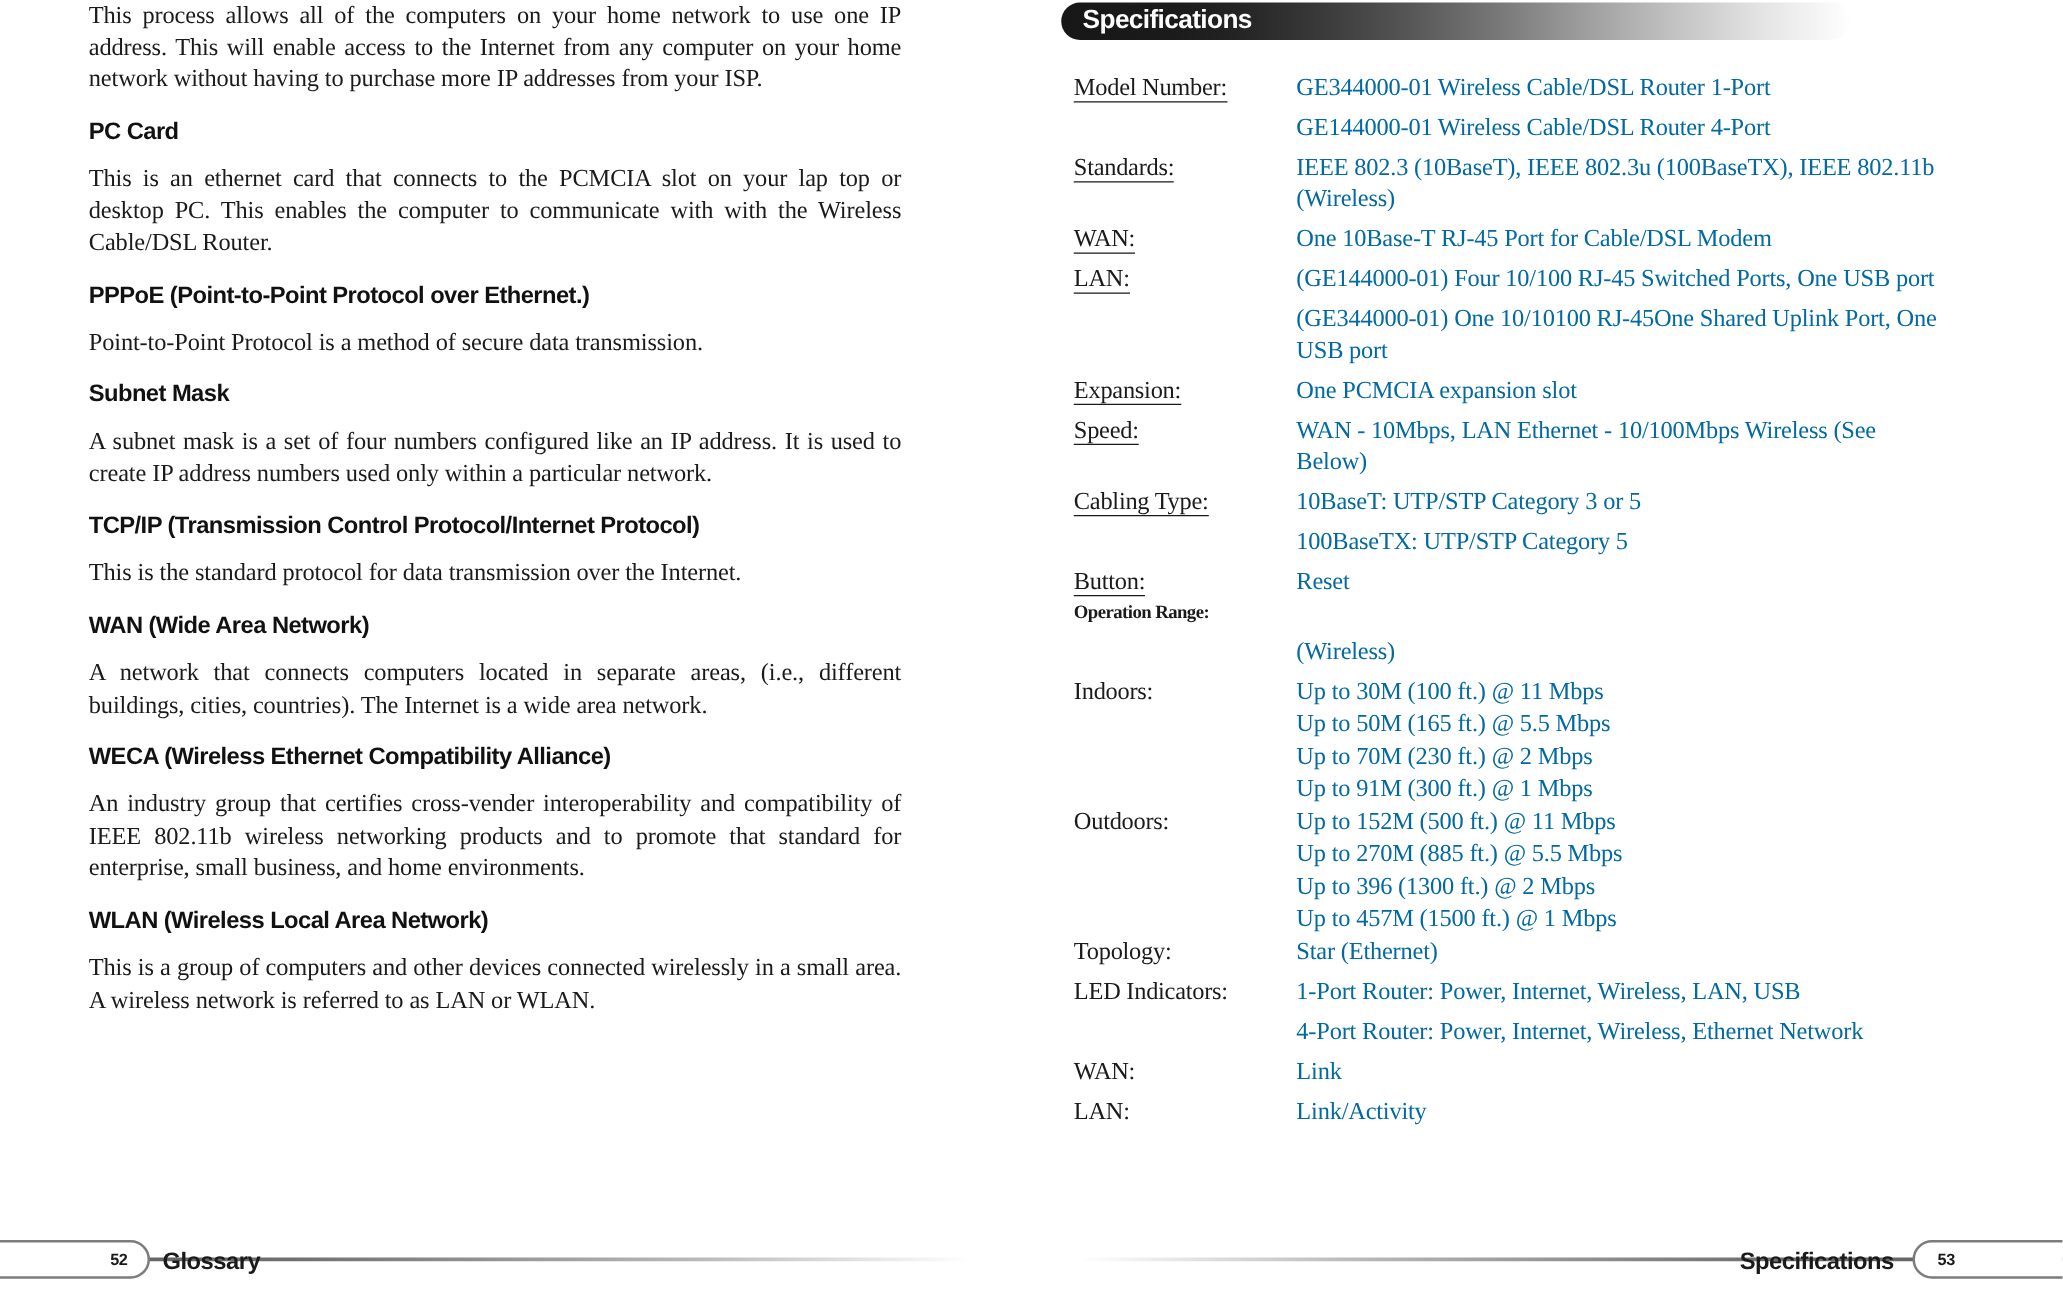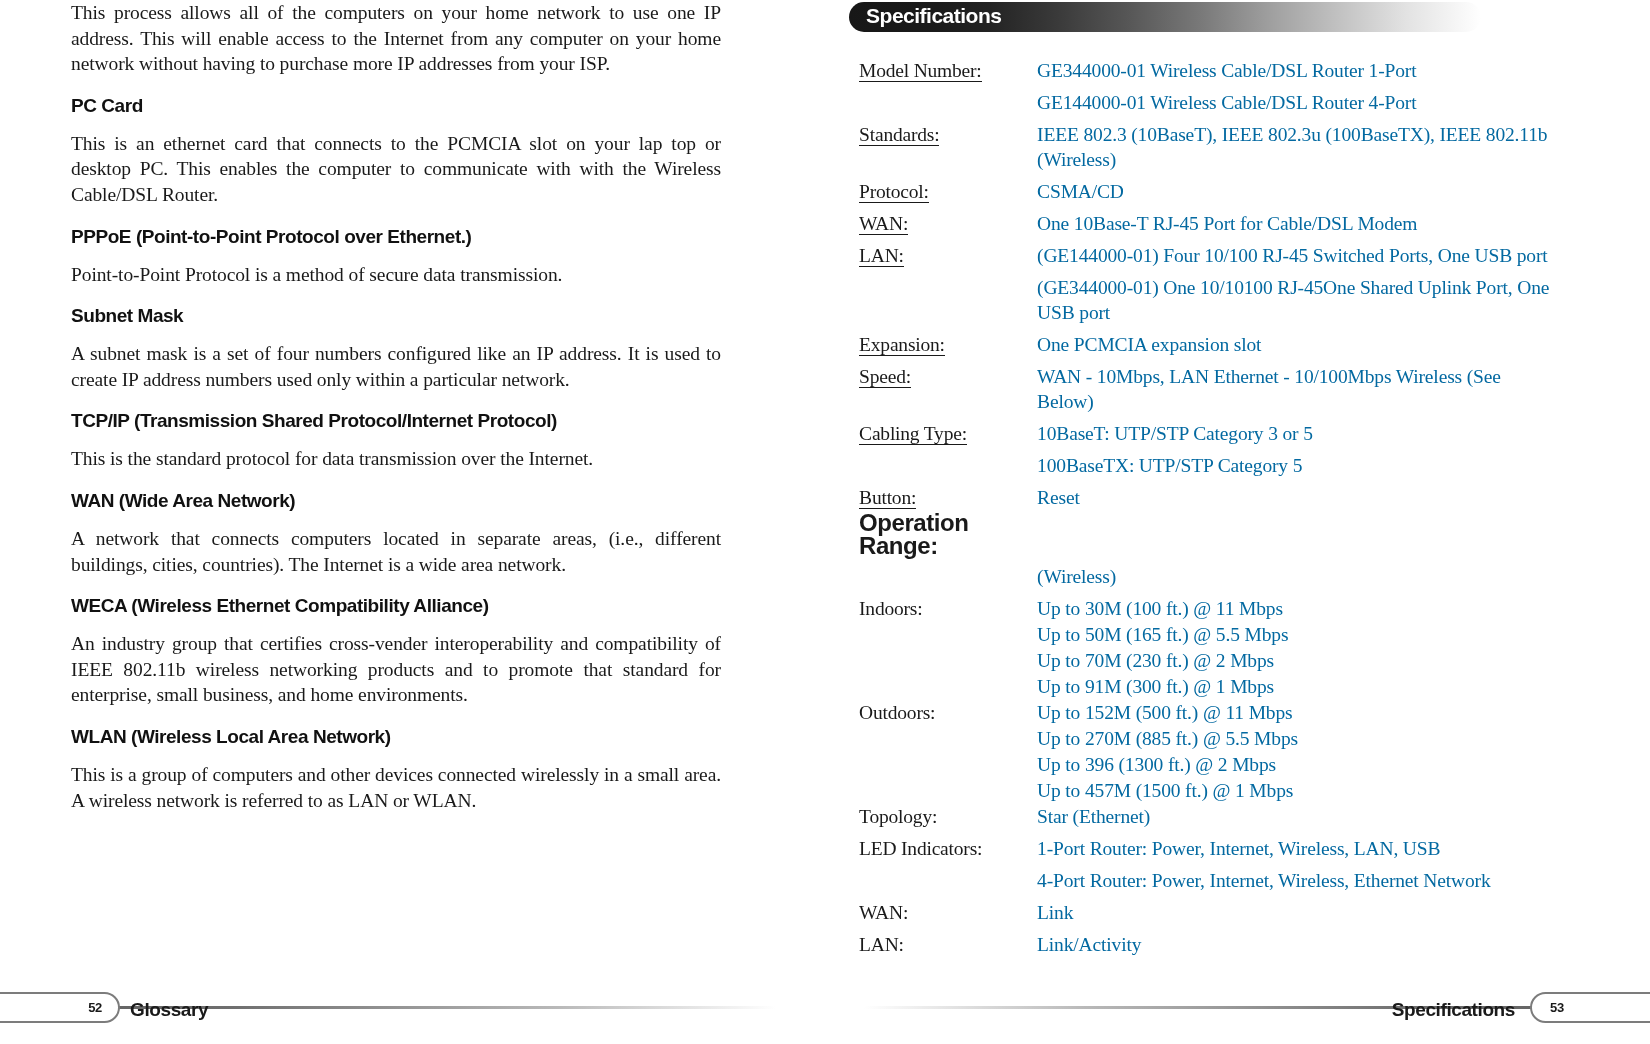--- a/index.html
+++ b/index.html
@@ -161,23 +161,23 @@
     font-size: 19.5px;
     line-height: 25px;
     color: #1a1a1a;
     letter-spacing: -0.2px;
   }
   .spec-label.underlined span.ul {
     border-bottom: 1.4px solid #1a1a1a;
     padding-bottom: 0px;
   }
   .spec-label.opheading {
-    font-family: Liberation Sans, sans-serif;
-    font-weight: bold;
-    font-size: 24px;
+    font-family: Liberation Serif, serif;
+    font-weight: bold;
+    font-size: 15px;
     letter-spacing: -0.45px;
     line-height: 23px;
   }
   .spec-value {
     flex: 1;
     font-family: "Liberation Serif", serif;
     font-size: 19.5px;
     line-height: 25px;
     color: #0369a1;
     letter-spacing: -0.15px;
@@ -190,21 +190,21 @@
 
   <div class="page page-left">
     <div class="left-body">
         <p class="body-text">This process allows all of the computers on your home network to use one IP address. This will enable access to the Internet from any computer on your home network without having to purchase more IP addresses from your ISP.</p>
         <h3 class="sub-head">PC Card</h3>
         <p class="body-text">This is an ethernet card that connects to the PCMCIA slot on your lap top or desktop PC. This enables the computer to communicate with with the Wireless Cable/DSL Router.</p>
         <h3 class="sub-head">PPPoE (Point-to-Point Protocol over Ethernet.)</h3>
         <p class="body-text">Point-to-Point Protocol is a method of secure data transmission.</p>
         <h3 class="sub-head">Subnet Mask</h3>
         <p class="body-text">A subnet mask is a set of four numbers configured like an IP address. It is used to create IP address numbers used only within a particular network.</p>
-        <h3 class="sub-head">TCP/IP (Transmission Shared Protocol/Internet Protocol)</h3>
+        <h3 class="sub-head">TCP/IP (Transmission Control Protocol/Internet Protocol)</h3>
         <p class="body-text">This is the standard protocol for data transmission over the Internet.</p>
         <h3 class="sub-head">WAN (Wide Area Network)</h3>
         <p class="body-text">A network that connects computers located in separate areas, (i.e., different buildings, cities, countries). The Internet is a wide area network.</p>
         <h3 class="sub-head">WECA (Wireless Ethernet Compatibility Alliance)</h3>
         <p class="body-text">An industry group that certifies cross-vender interoperability and compatibility of IEEE 802.11b wireless networking products and to promote that standard for enterprise, small business, and home environments.</p>
         <h3 class="sub-head">WLAN (Wireless Local Area Network)</h3>
         <p class="body-text">This is a group of computers and other devices connected wirelessly in a small area. A wireless network is referred to as LAN or WLAN.</p>
       </div>
 
     <div class="footer">
@@ -228,24 +228,20 @@
         </div>
         <div class="spec-row">
           <div class="spec-label"></div>
           <div class="spec-value">GE144000-01  Wireless Cable/DSL Router 4-Port</div>
         </div>
         <div class="spec-row">
           <div class="spec-label underlined"><span class="ul">Standards:</span></div>
           <div class="spec-value">IEEE 802.3 (10BaseT), IEEE 802.3u (100BaseTX), IEEE 802.11b (Wireless)</div>
         </div>
         <div class="spec-row">
-          <div class="spec-label underlined"><span class="ul">Protocol:</span></div>
-          <div class="spec-value">CSMA/CD</div>
-        </div>
-        <div class="spec-row">
           <div class="spec-label underlined"><span class="ul">WAN:</span></div>
           <div class="spec-value">One 10Base-T RJ-45 Port for Cable/DSL Modem</div>
         </div>
         <div class="spec-row">
           <div class="spec-label underlined"><span class="ul">LAN:</span></div>
           <div class="spec-value">(GE144000-01) Four 10/100 RJ-45 Switched Ports, One USB port</div>
         </div>
         <div class="spec-row">
           <div class="spec-label"></div>
           <div class="spec-value">(GE344000-01) One 10/10100 RJ-45One Shared Uplink Port, One USB port</div>

